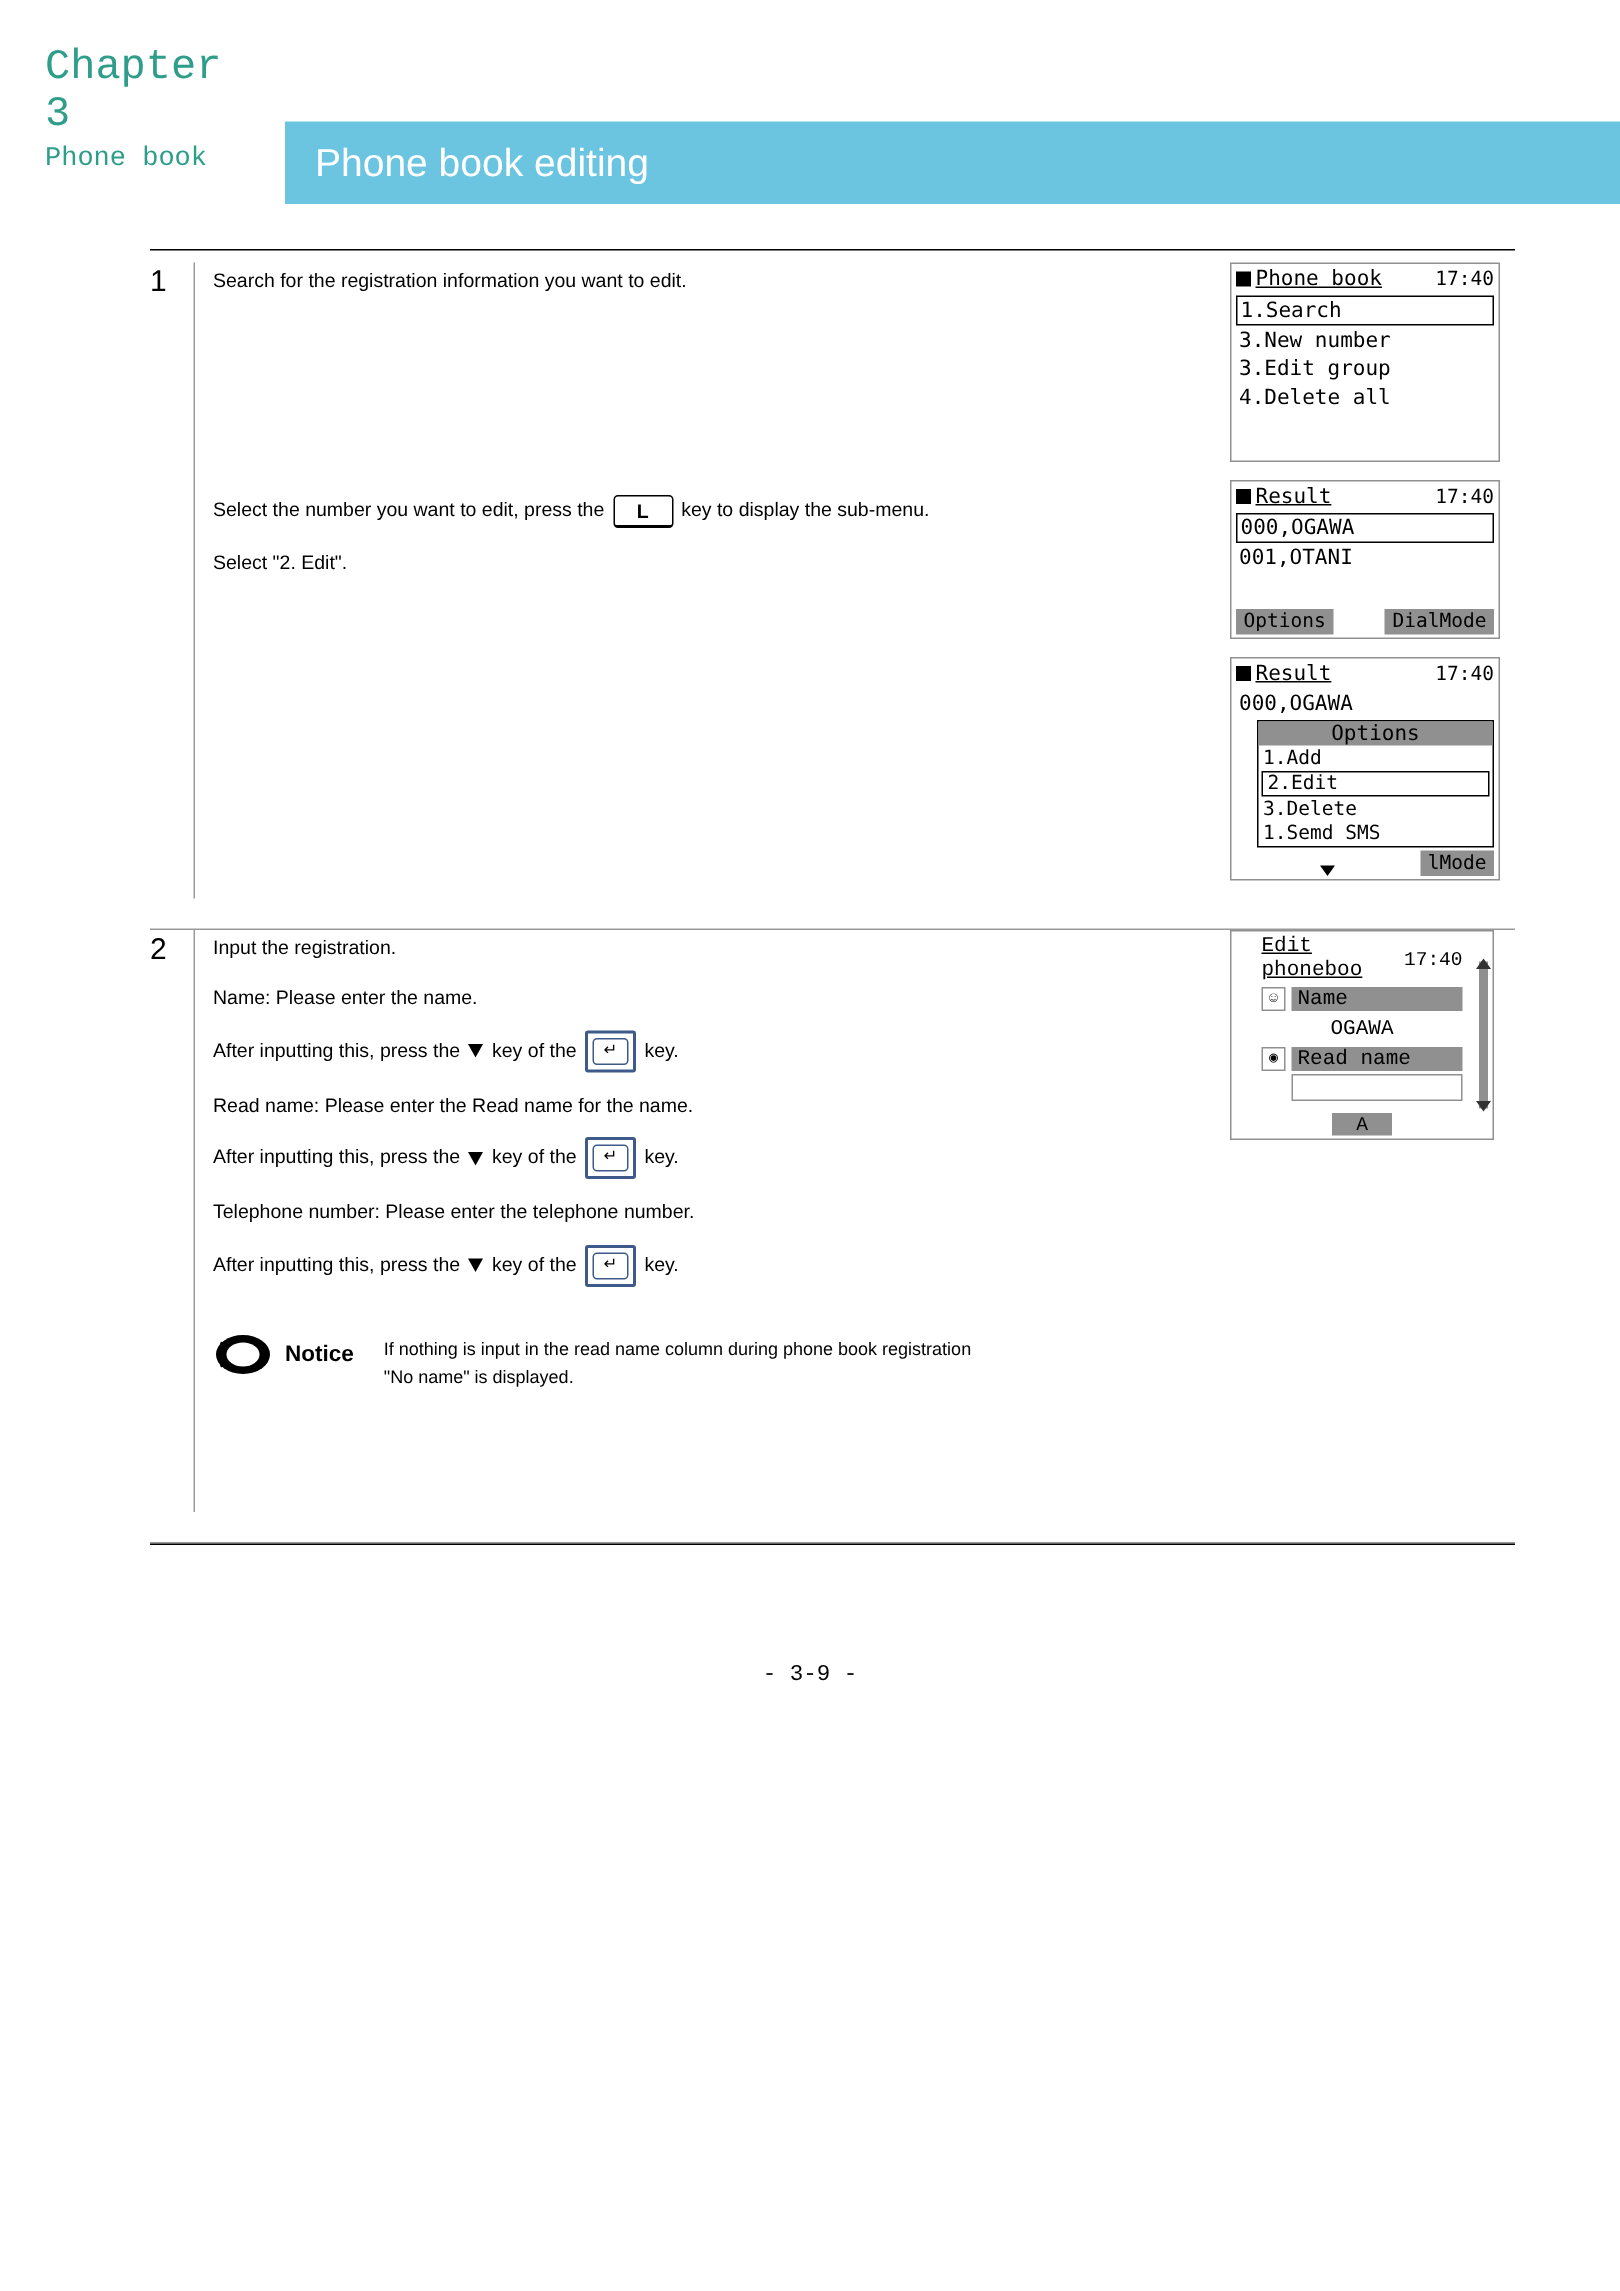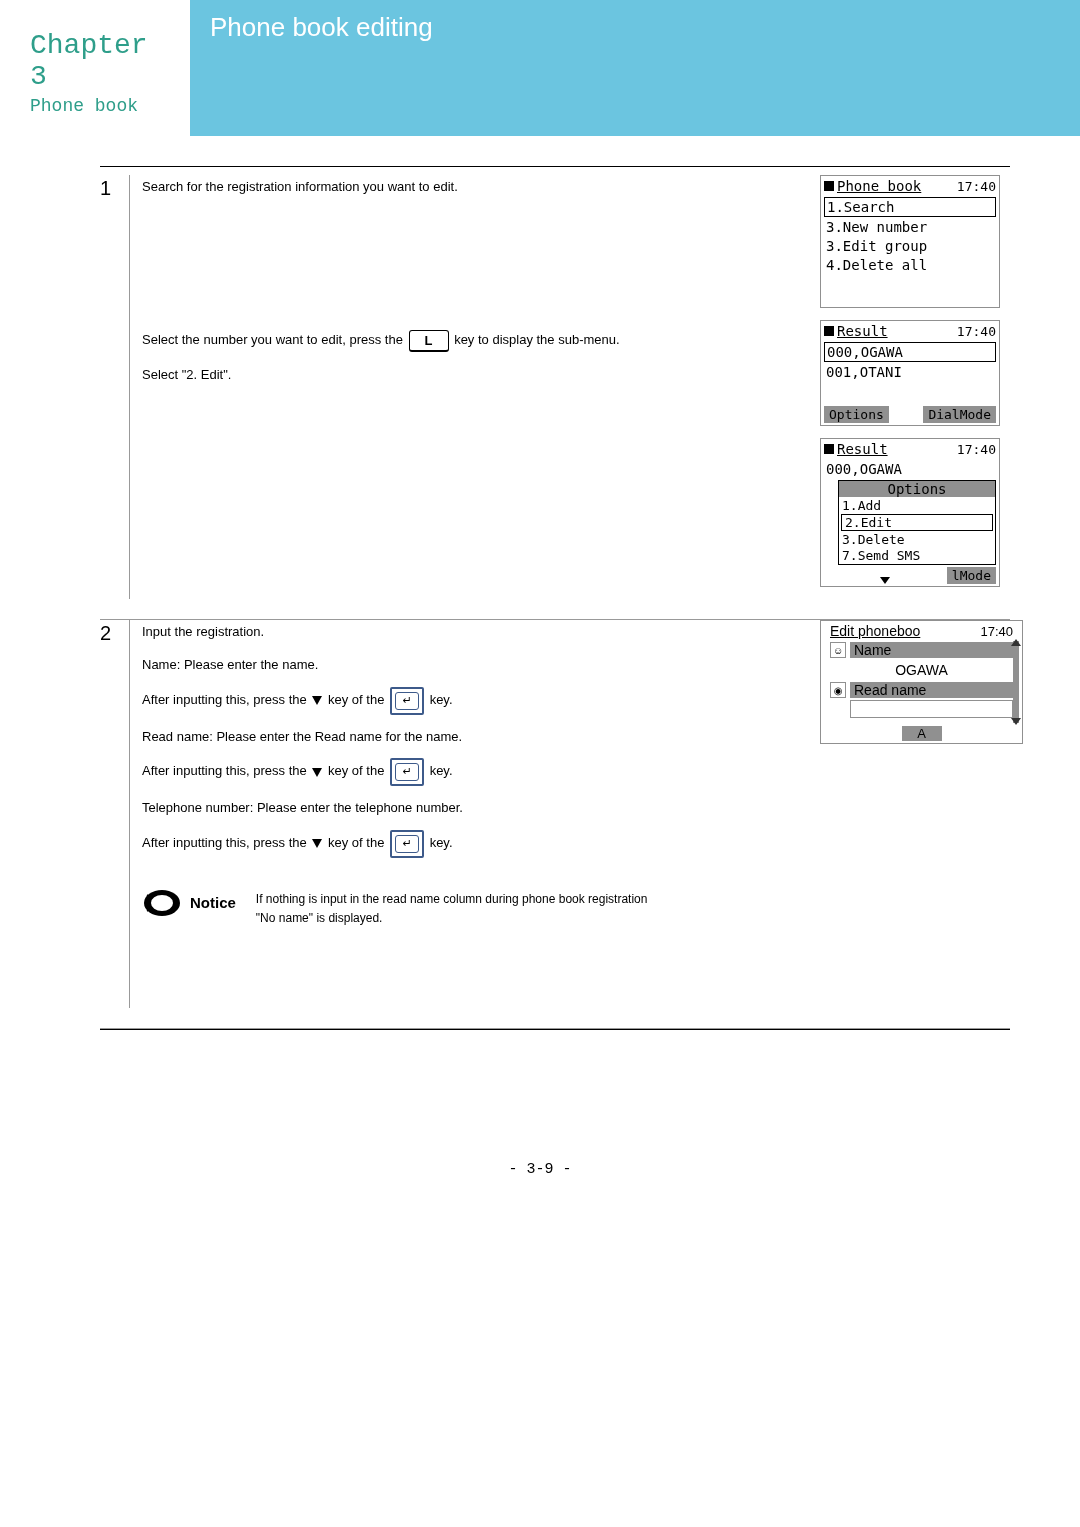--- a/index.html
+++ b/index.html
@@ -1,18 +1,18 @@
 <!DOCTYPE html>
 <html><head>
   <meta charset="utf-8">
   <style>
     * { box-sizing: border-box; margin: 0; padding: 0; }
     body { font-family: Arial, sans-serif; background: #fff; width: 1080px; }
     
-    .header-section { display: flex; }
+    .header-section { display: flex; align-items: flex-end; }
     .sidebar { width: 190px; background: #fff; padding: 30px 20px 20px 30px; }
     .chapter-title { color: #2e9e8a; font-size: 28px; font-weight: normal; font-family: 'Courier New', monospace; }
     .chapter-subtitle { color: #2e9e8a; font-size: 18px; font-weight: normal; font-family: 'Courier New', monospace; margin-top: 4px; }
     
     .title-bar { flex: 1; background: #6bc5e0; padding: 12px 20px; }
     .page-title { color: #fff; font-size: 26px; font-weight: normal; }
     
     .content { padding: 30px 70px 30px 100px; }
     .section-heading { font-size: 13px; margin-bottom: 2px; padding-left: 10px; }
     .divider { border: none; border-top: 1px solid #000; margin-bottom: 8px; }
@@ -40,39 +40,39 @@
     .screen-item { padding: 1px 2px; margin: 1px 0; }
     .screen-item.boxed { border: 1px solid #000; }
     .screen-softkeys { display: flex; justify-content: space-between; margin-top: 25px; gap: 4px; }
     .softkey { background: #909090; color: #000; padding: 1px 5px; font-size: 13px; }
     
     .options-popup { border: 1px solid #000; margin: 2px 0 2px 14px; padding: 0; }
     .options-popup-title { background: #909090; text-align: center; padding: 0px; }
     .options-popup .screen-item { font-size: 13px; padding: 0 3px; }
     .options-popup .screen-item.boxed { margin: 0 2px; }
     
-    .edit-screen { border: 1px solid #909090; background: #fff; font-family: Liberation Sans, sans-serif; font-size: 14px; width: 203px; padding: 2px 9px; position: relative; }
+    .edit-screen { border: 1px solid #909090; background: #fff; font-family: Liberation Mono, monospace; font-size: 14px; width: 176px; padding: 2px 20px; position: relative; }
     .edit-title-row { display: flex; justify-content: space-between; align-items: center; margin-bottom: 3px; }
     .edit-label-row { display: flex; align-items: center; margin: 2px 0; }
     .edit-icon { border: 1px solid #909090; width: 16px; height: 16px; margin-right: 4px; display: flex; align-items: center; justify-content: center; font-size: 10px; }
     .edit-label { background: #909090; flex: 1; padding: 0 4px; }
     .edit-value { text-align: center; padding: 2px; }
     .edit-input-box { border: 1px solid #909090; height: 18px; margin: 2px 0 2px 20px; }
     .edit-bottom { display: flex; justify-content: center; margin-top: 8px; }
     .edit-mode { background: #909090; width: 40px; text-align: center; font-size: 13px; }
     .edit-scroll { position: absolute; right: 3px; top: 20px; bottom: 20px; width: 6px; background: #909090; }
     .edit-scroll-up { position: absolute; top: -2px; right: -2px; width: 0; height: 0; border-left: 5px solid transparent; border-right: 5px solid transparent; border-bottom: 7px solid #333; }
     .edit-scroll-down { position: absolute; bottom: -2px; right: -2px; width: 0; height: 0; border-left: 5px solid transparent; border-right: 5px solid transparent; border-top: 7px solid #333; }
     
     .notice-box { display: flex; align-items: flex-start; margin-top: 30px; }
     .notice-icon { width: 40px; height: 30px; margin-right: 8px; }
     .notice-label { font-weight: bold; margin-right: 20px; font-size: 15px; display: flex; align-items: center; }
     .notice-text { font-size: 12px; line-height: 1.6; padding-top: 2px; }
     
-    .page-footer { text-align: center; font-size: 15px; margin-top: 93px; font-family: 'Courier New', monospace; }
+    .page-footer { text-align: center; font-size: 15px; margin-top: 40px; font-family: 'Courier New', monospace; }
     
     .step2-spacer { height: 120px; }
     .result-bottom-row { display: flex; justify-content: space-between; align-items: flex-end; }
     .down-arrow-small { width: 0; height: 0; border-left: 5px solid transparent; border-right: 5px solid transparent; border-top: 7px solid #000; margin: 2px auto 0; }
   </style>
 </head>
 <body>
 
 <div class="header-section">
   <div class="sidebar">
@@ -140,21 +140,21 @@
                 <span>Result</span>
               </span>
             <span class="screen-time">17:40</span>
           </div>
           <div class="screen-item">000,OGAWA</div>
           <div class="options-popup">
             <div class="options-popup-title">Options</div>
             <div class="screen-item">1.Add</div>
             <div class="screen-item boxed">2.Edit</div>
             <div class="screen-item">3.Delete</div>
-            <div class="screen-item">7.Semd SMS</div>
+            <div class="screen-item">1.Semd SMS</div>
           </div>
           <div class="result-bottom-row">
             <span></span>
             <div class="down-arrow-small"></div>
             <span class="softkey">lMode</span>
           </div>
         </div>
       </div>
     </div>
   </div>

